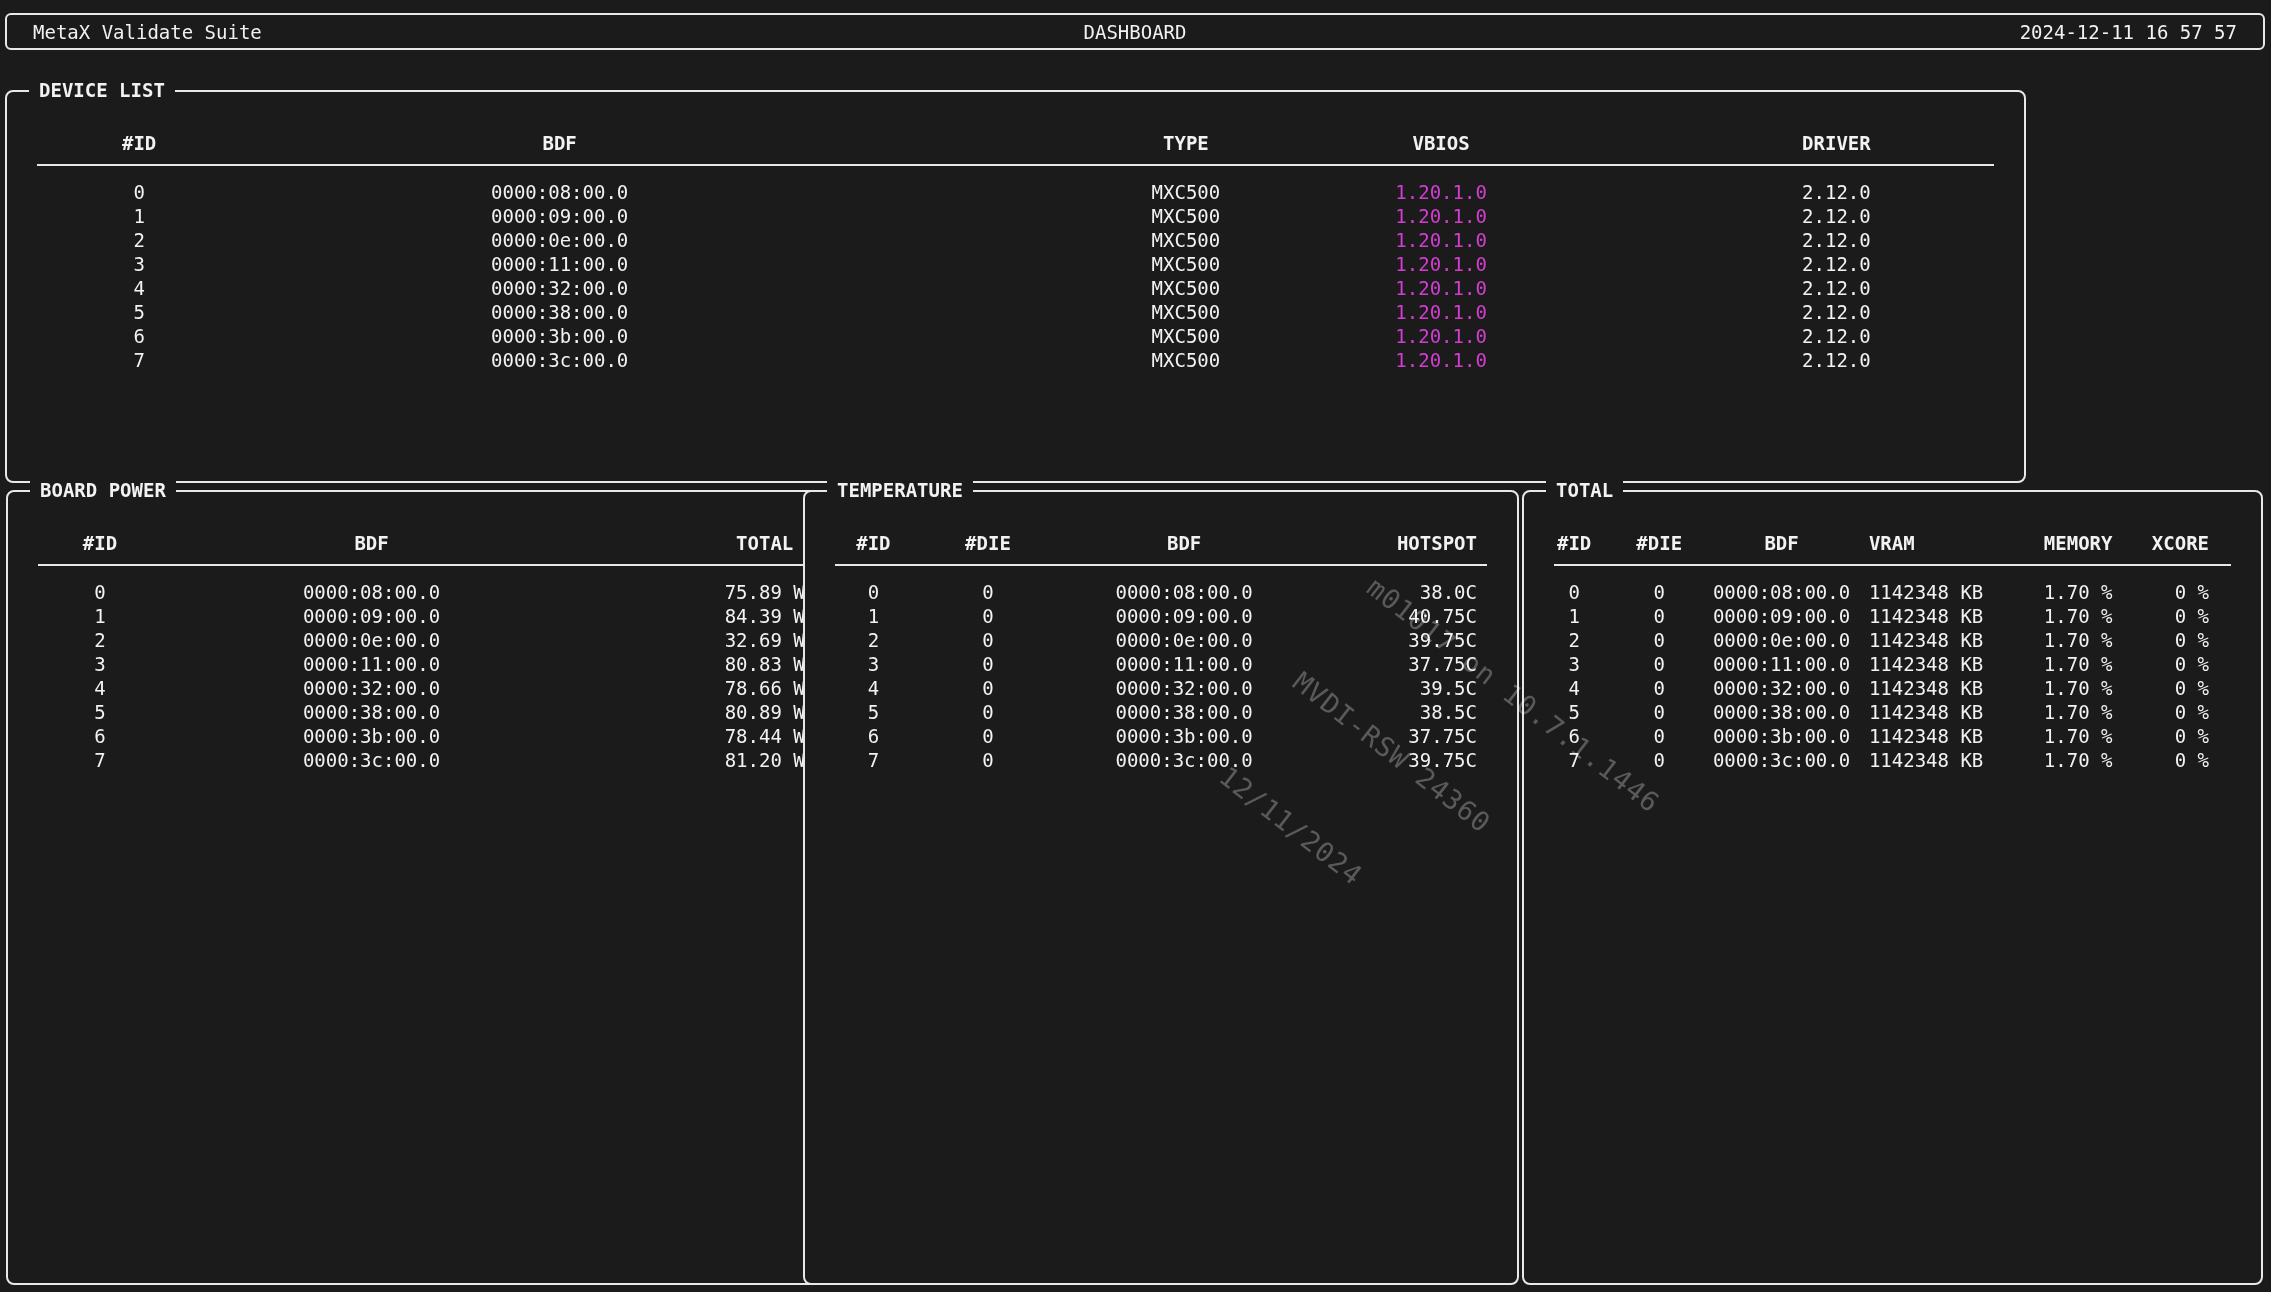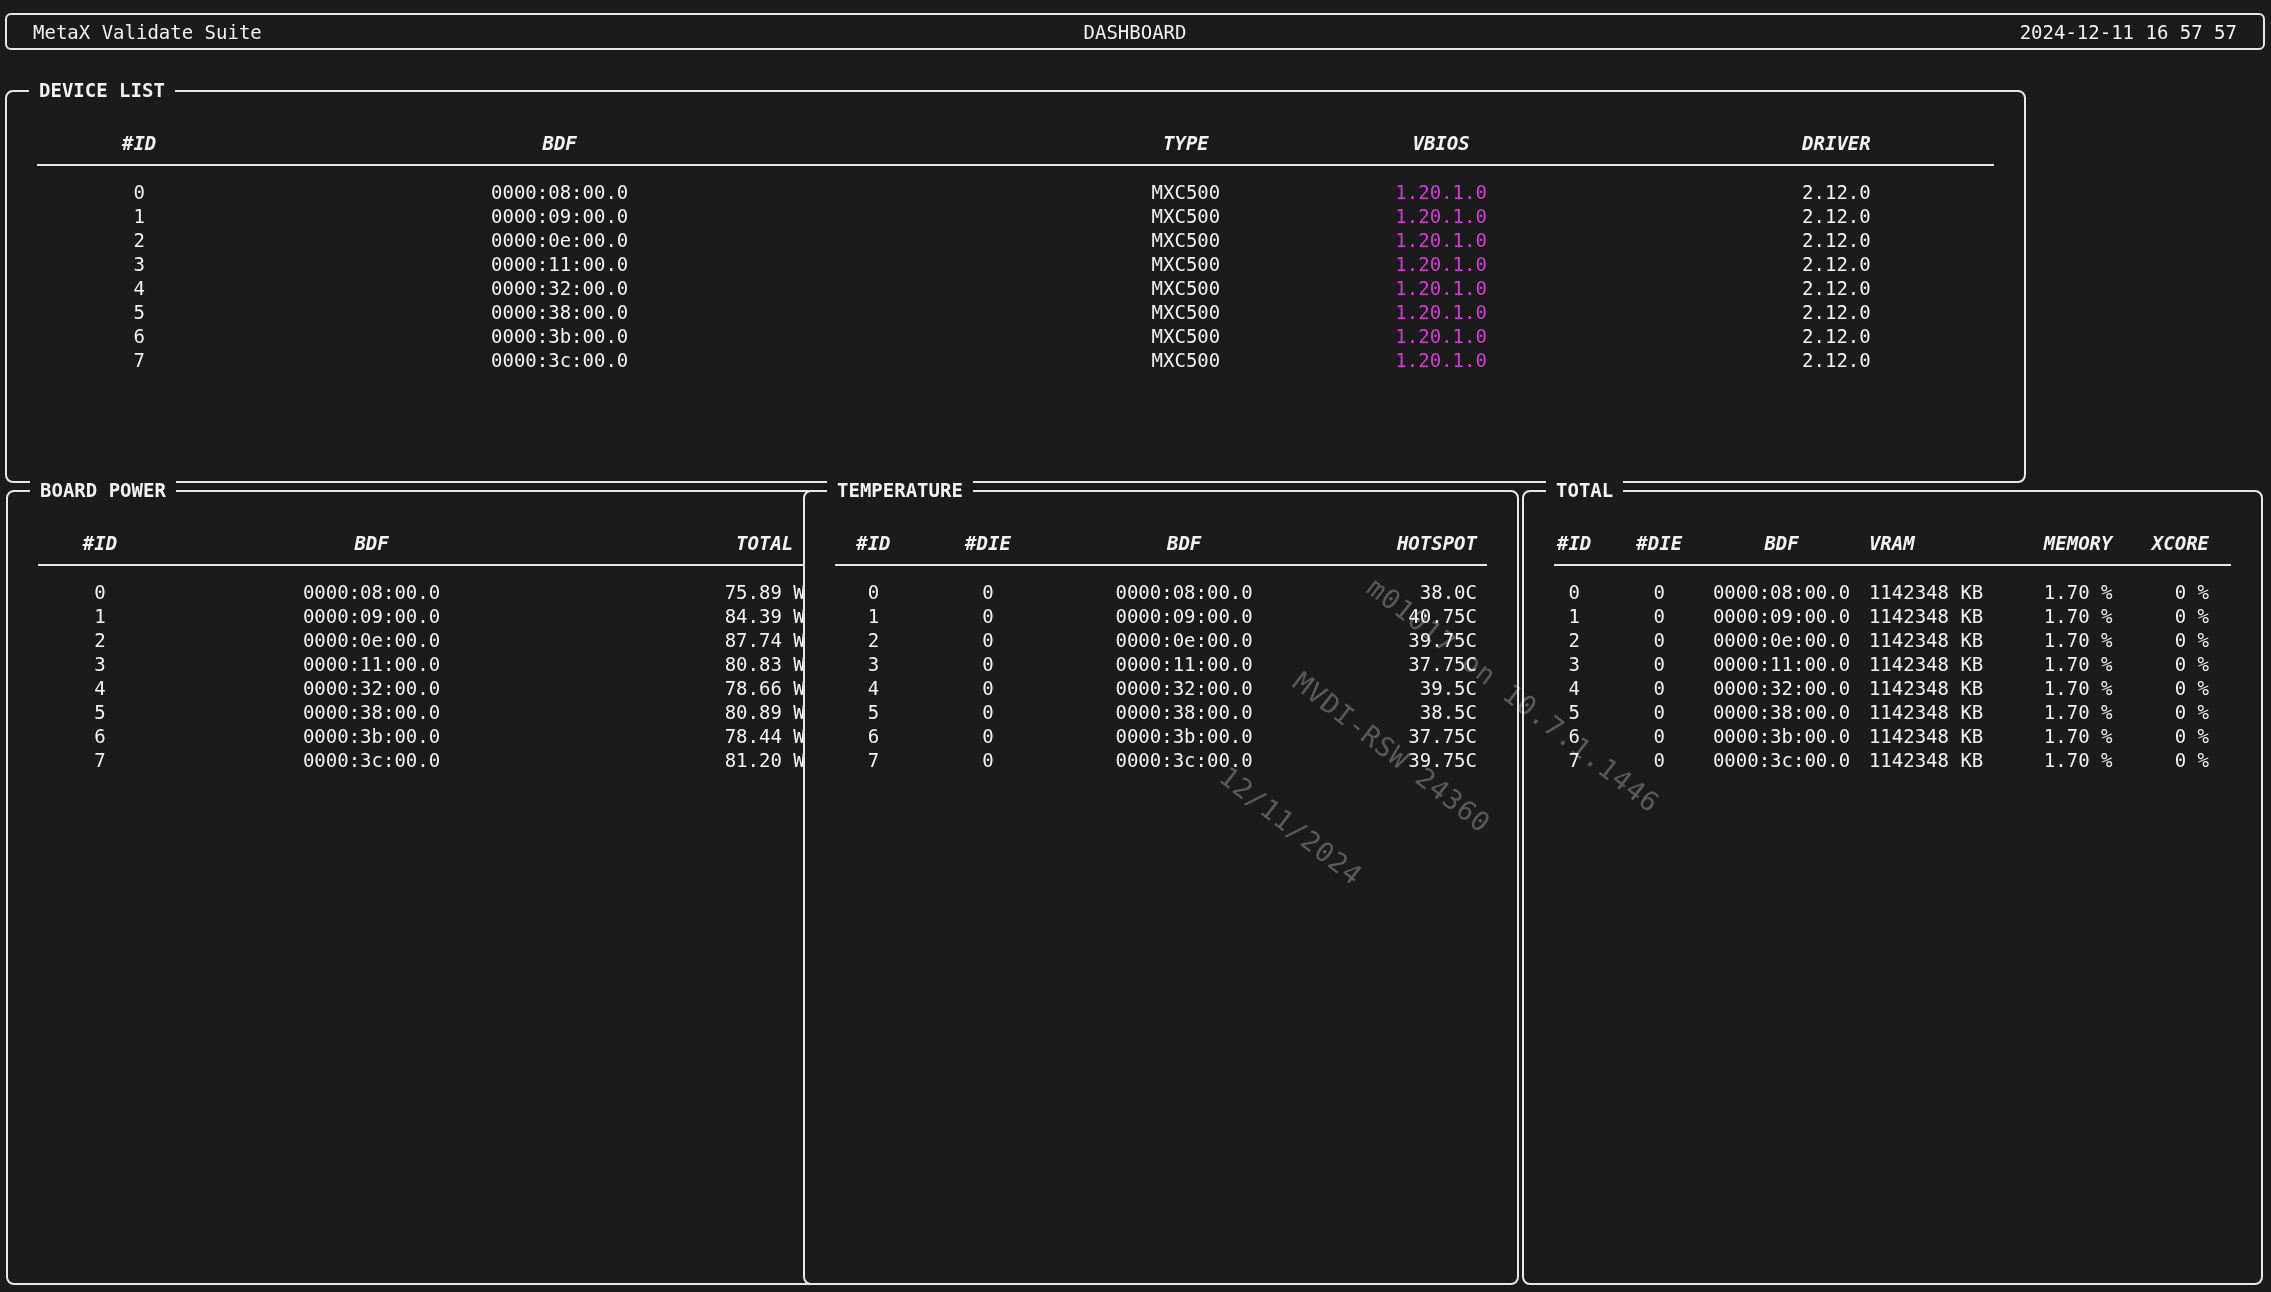--- a/index.html
+++ b/index.html
@@ -45,21 +45,21 @@
   }
   .device-panel{left:5px;top:90px;width:2021px;height:393px;}
   .power-panel {left:6px;top:490px;width:836px;height:795px;}
   .temp-panel  {left:803px;top:490px;width:716px;height:795px;}
   .usage-panel {left:1522px;top:490px;width:741px;height:795px;}
 
   
   .tbl{padding-top:39px;width:100%;}
   .trow{display:grid;width:100%;line-height:24px;}
   .cell{text-align:center;white-space:pre;overflow:hidden;}
-  .thead .cell{font-weight:bold;font-style:italic;}
+  .thead .cell{font-weight:bold;}
   .sep{height:0;border-top:2px solid var(--border);margin:9px 30px 14px 30px;}
 
   
   .device-panel .trow{grid-template-columns:13.1% 28.6% 10.4% 12.7% 12.6% 4% 18.6%;}
   .device-panel .c0{grid-column:1;}
   .device-panel .c1{grid-column:2;}
   .device-panel .c2{grid-column:4;}
   .device-panel .c3{grid-column:5;}
   .device-panel .c4{grid-column:7;}
   .device-panel .tdata .c3{color:var(--vbios_accent);}
@@ -189,21 +189,21 @@
         <div class="cell c2">75.89 W</div>
       </div>
       <div class="trow tdata">
         <div class="cell c0">1</div>
         <div class="cell c1">0000:09:00.0</div>
         <div class="cell c2">84.39 W</div>
       </div>
       <div class="trow tdata">
         <div class="cell c0">2</div>
         <div class="cell c1">0000:0e:00.0</div>
-        <div class="cell c2">87.74 W</div>
+        <div class="cell c2">32.69 W</div>
       </div>
       <div class="trow tdata">
         <div class="cell c0">3</div>
         <div class="cell c1">0000:11:00.0</div>
         <div class="cell c2">80.83 W</div>
       </div>
       <div class="trow tdata">
         <div class="cell c0">4</div>
         <div class="cell c1">0000:32:00.0</div>
         <div class="cell c2">78.66 W</div>

